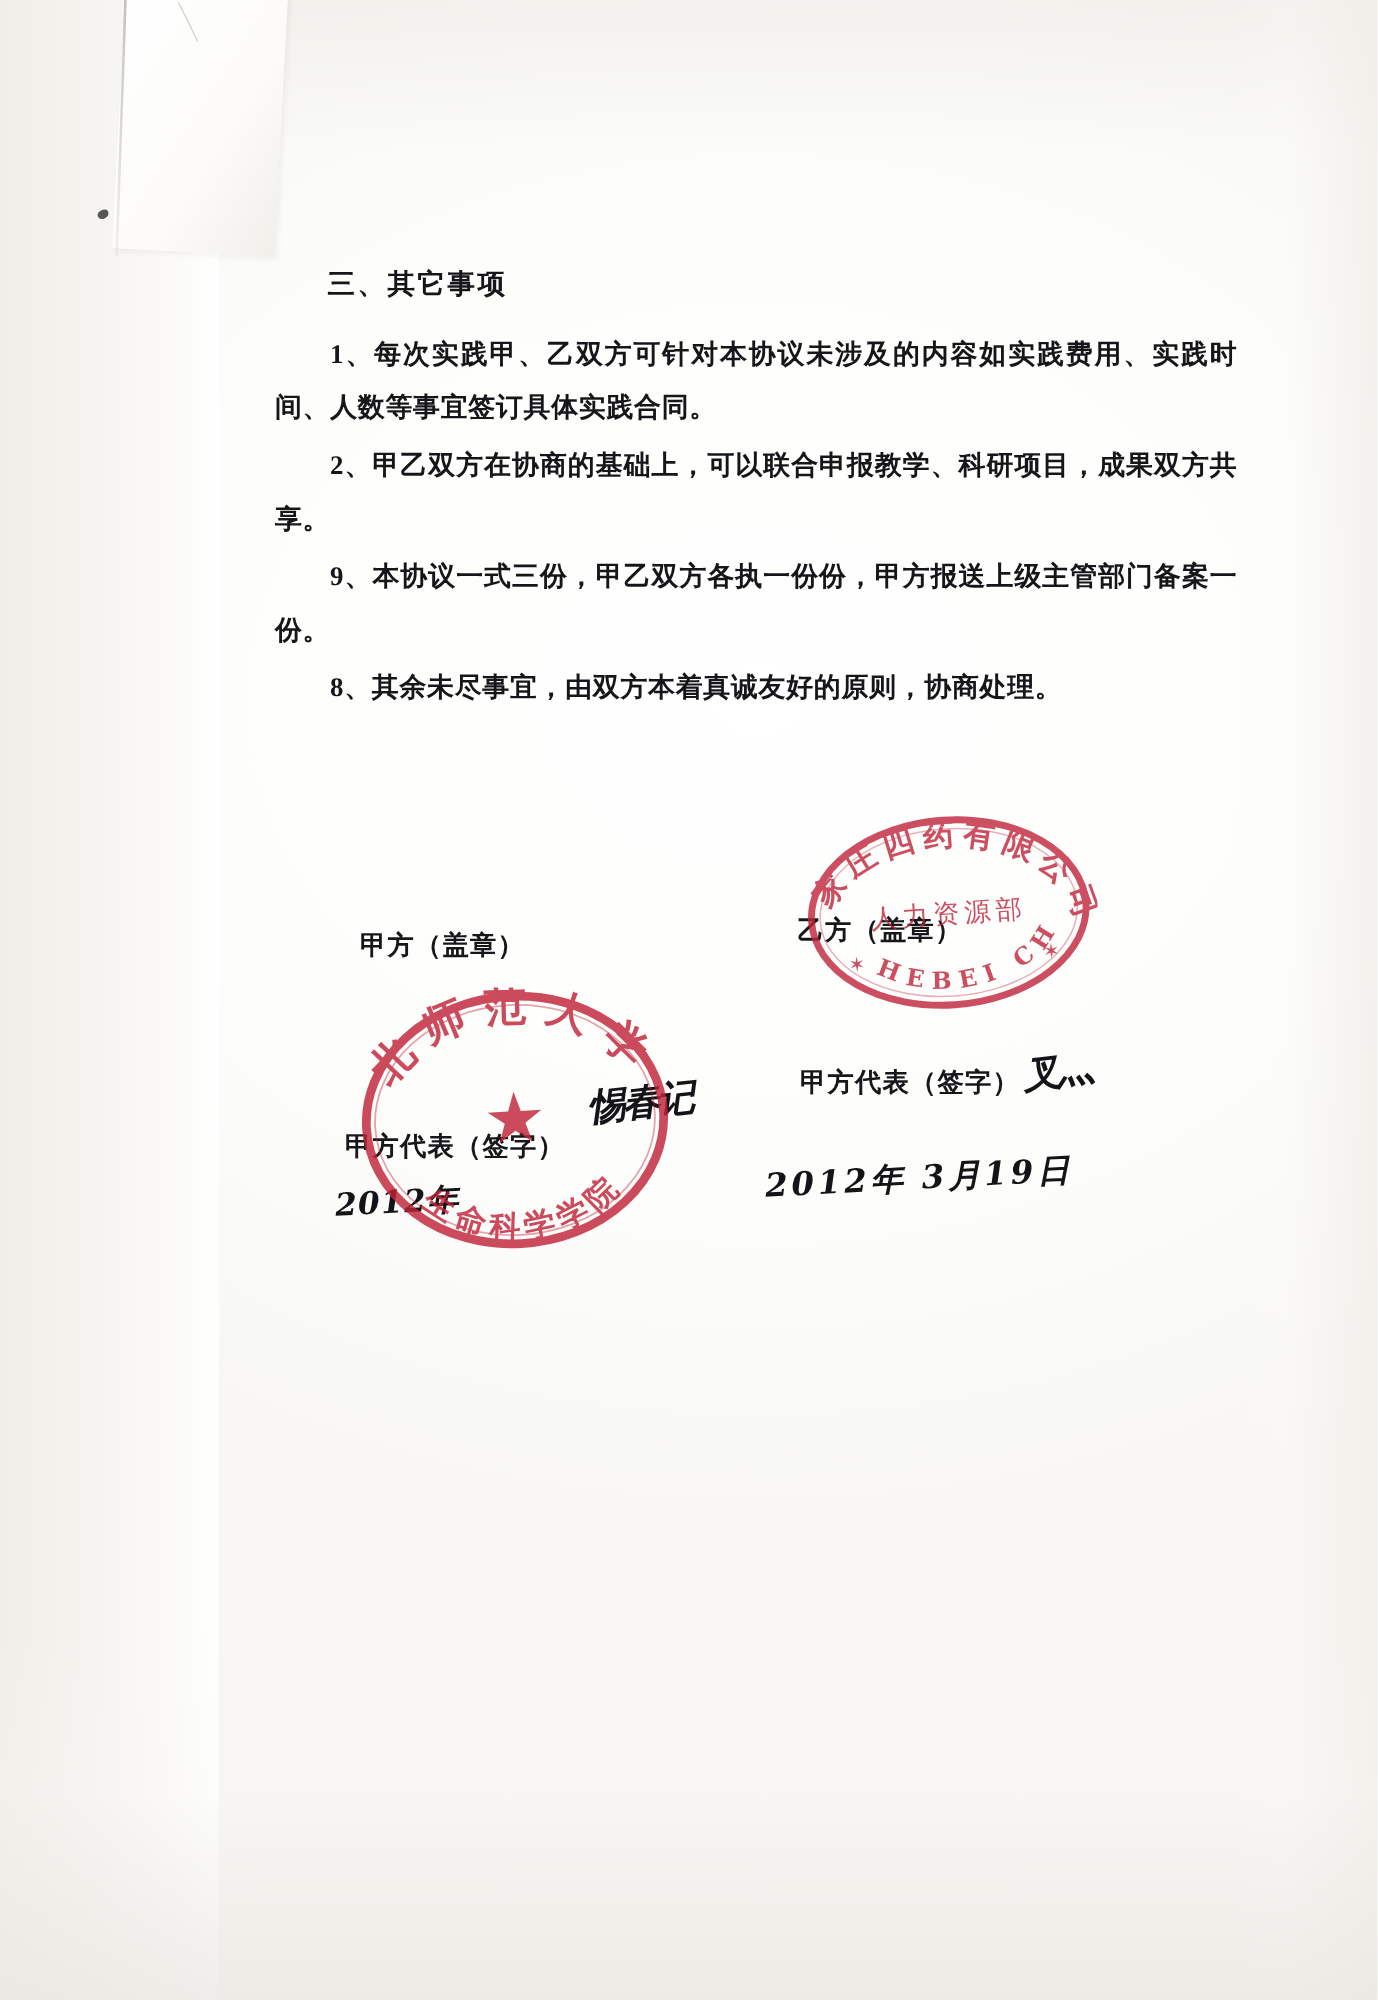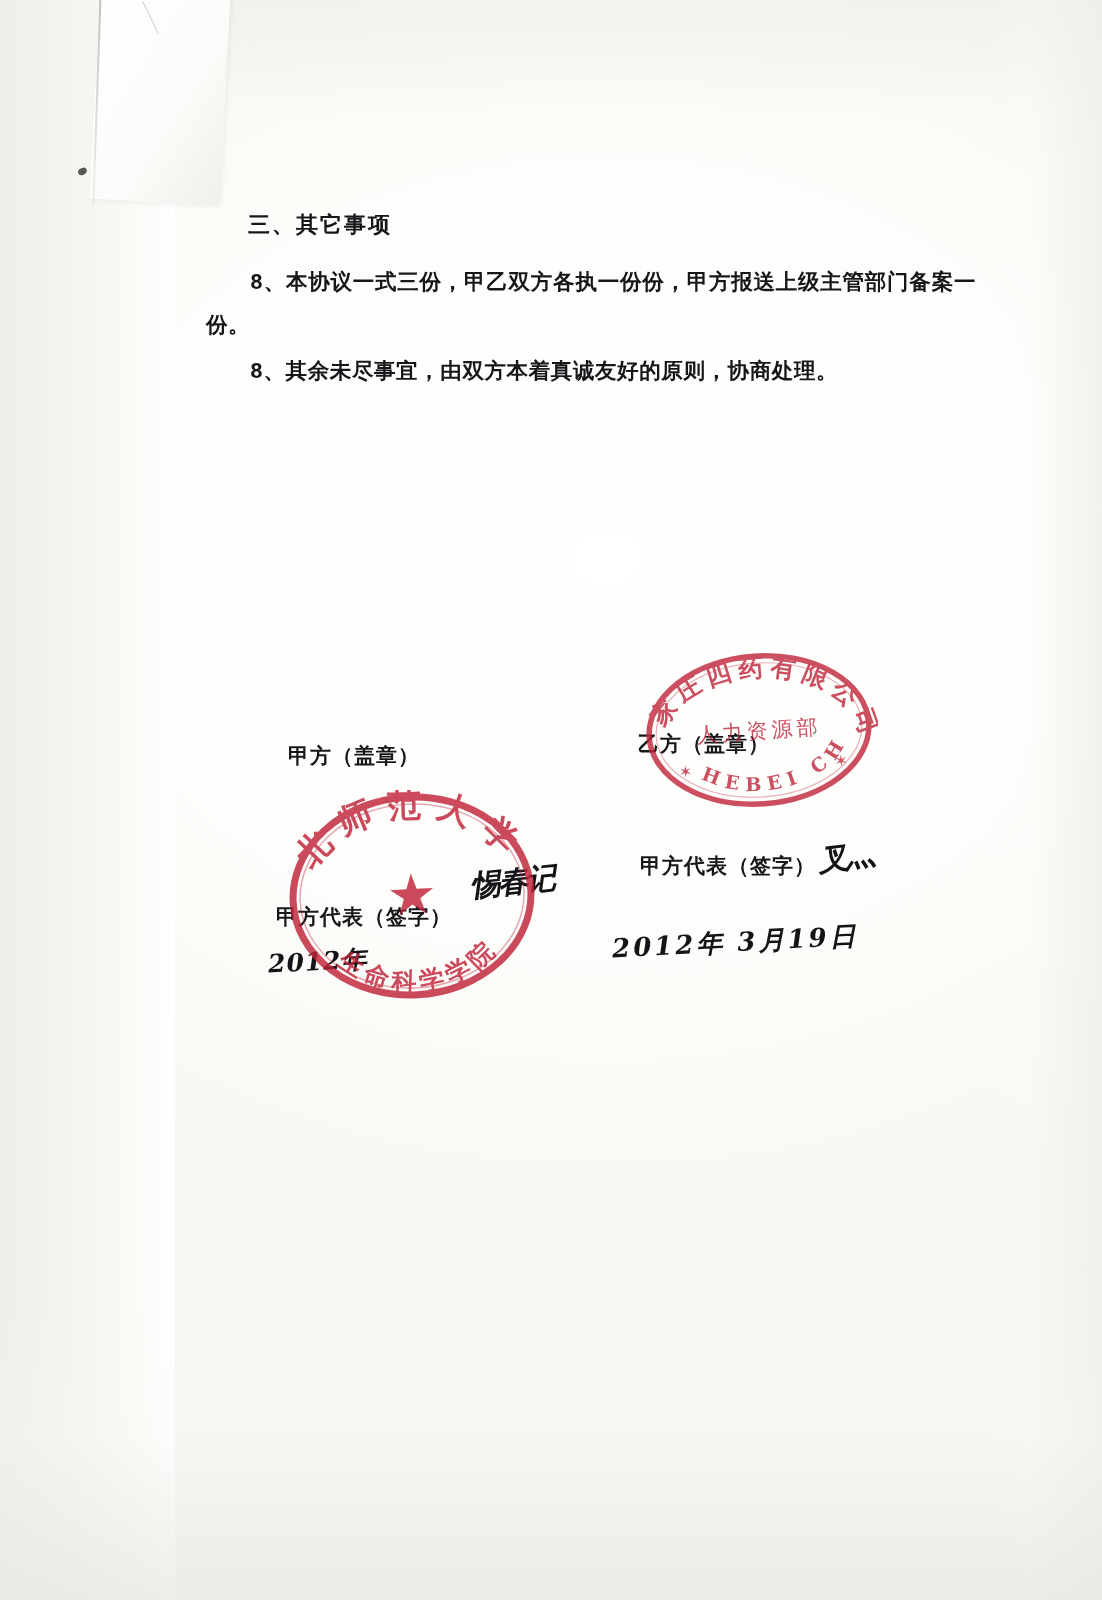--- a/index.html
+++ b/index.html
@@ -78,24 +78,24 @@
     width: 9px; height: 7px;
     background: #3a3a38;
     border-radius: 50% 40% 55% 45%;
     transform: rotate(-18deg);
     opacity: .85;
   }
 
   
   .doc-text {
     position: absolute;
-    left: 206px;
+    left: 220px;
     top: 205px;
     width: 770px;
-    font-family: Liberation Mono, monospace;
+    font-family: Liberation Serif, serif;
     color: #16161a;
     font-size: 21.5px;
     line-height: 43px;
     letter-spacing: 0.6px;
     font-weight: 700;
   }
   .doc-heading {
     font-size: 22px;
     font-weight: 700;
     margin: 0 0 14px 42px;
@@ -182,21 +182,23 @@
   <div class="scan-shade-right"></div>
   <div class="scan-shade-bottom"></div>
 
   <div class="page-corner-fold"></div>
   <div class="page-edge-line"></div>
   <div class="page-edge-line2"></div>
   <div class="corner-speck"></div>
 
   <div class="doc-text">
     <div class="doc-heading">三、其它事项</div>
-    <p class="doc-para">8、本协议一式三份，甲乙双方各执一份份，甲方报送上级主管部门备案一份。</p>
+    <p class="doc-para">1、每次实践甲、乙双方可针对本协议未涉及的内容如实践费用、实践时间、人数等事宜签订具体实践合同。</p>
+    <p class="doc-para">2、甲乙双方在协商的基础上，可以联合申报教学、科研项目，成果双方共享。</p>
+    <p class="doc-para">9、本协议一式三份，甲乙双方各执一份份，甲方报送上级主管部门备案一份。</p>
     <p class="doc-para">8、其余未尽事宜，由双方本着真诚友好的原则，协商处理。</p>
   </div>
 
   <div class="sig-block" id="partyA-seal-label">甲方（盖章）</div>
   <div class="sig-block" id="partyB-seal-label">乙方（盖章）</div>
   <div class="sig-block" id="partyA-rep-label">甲方代表（签字）</div>
   <div class="sig-block" id="partyB-rep-label">甲方代表（签字）</div>
 
   <div class="handwriting" id="partyA-rep-sign">惕春记</div>
   <div class="handwriting" id="partyB-rep-sign">叉灬</div>

